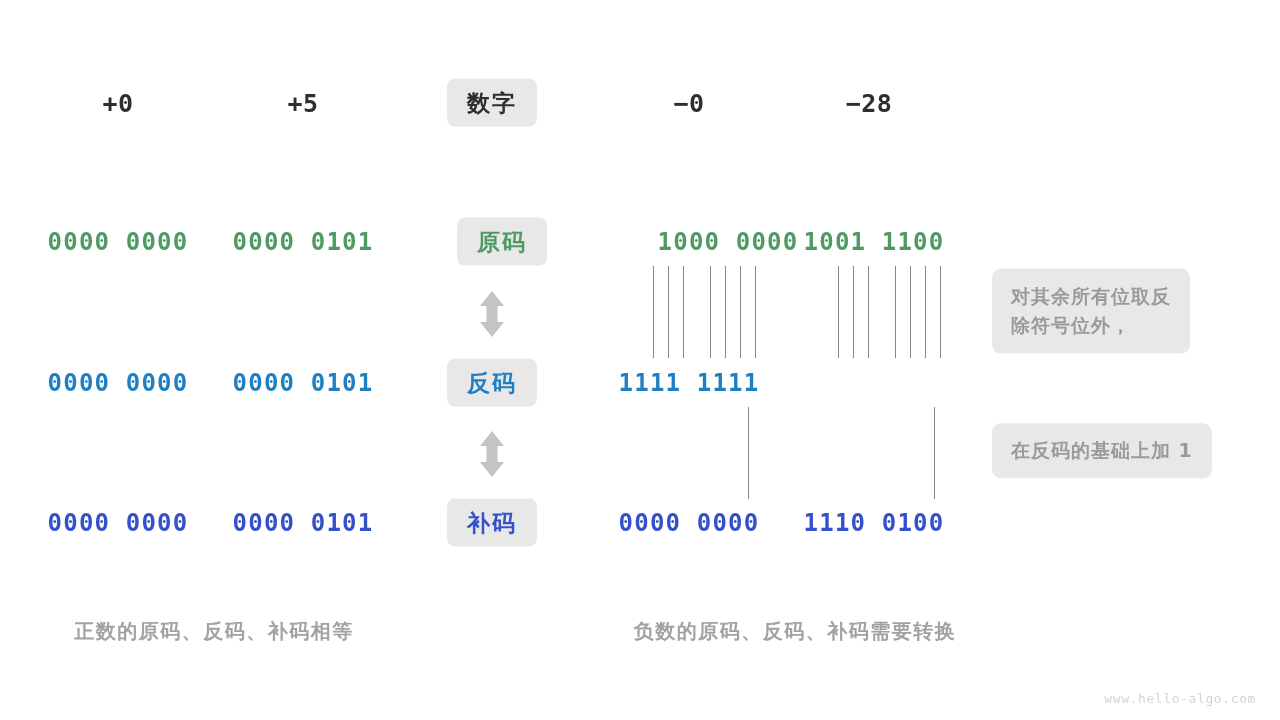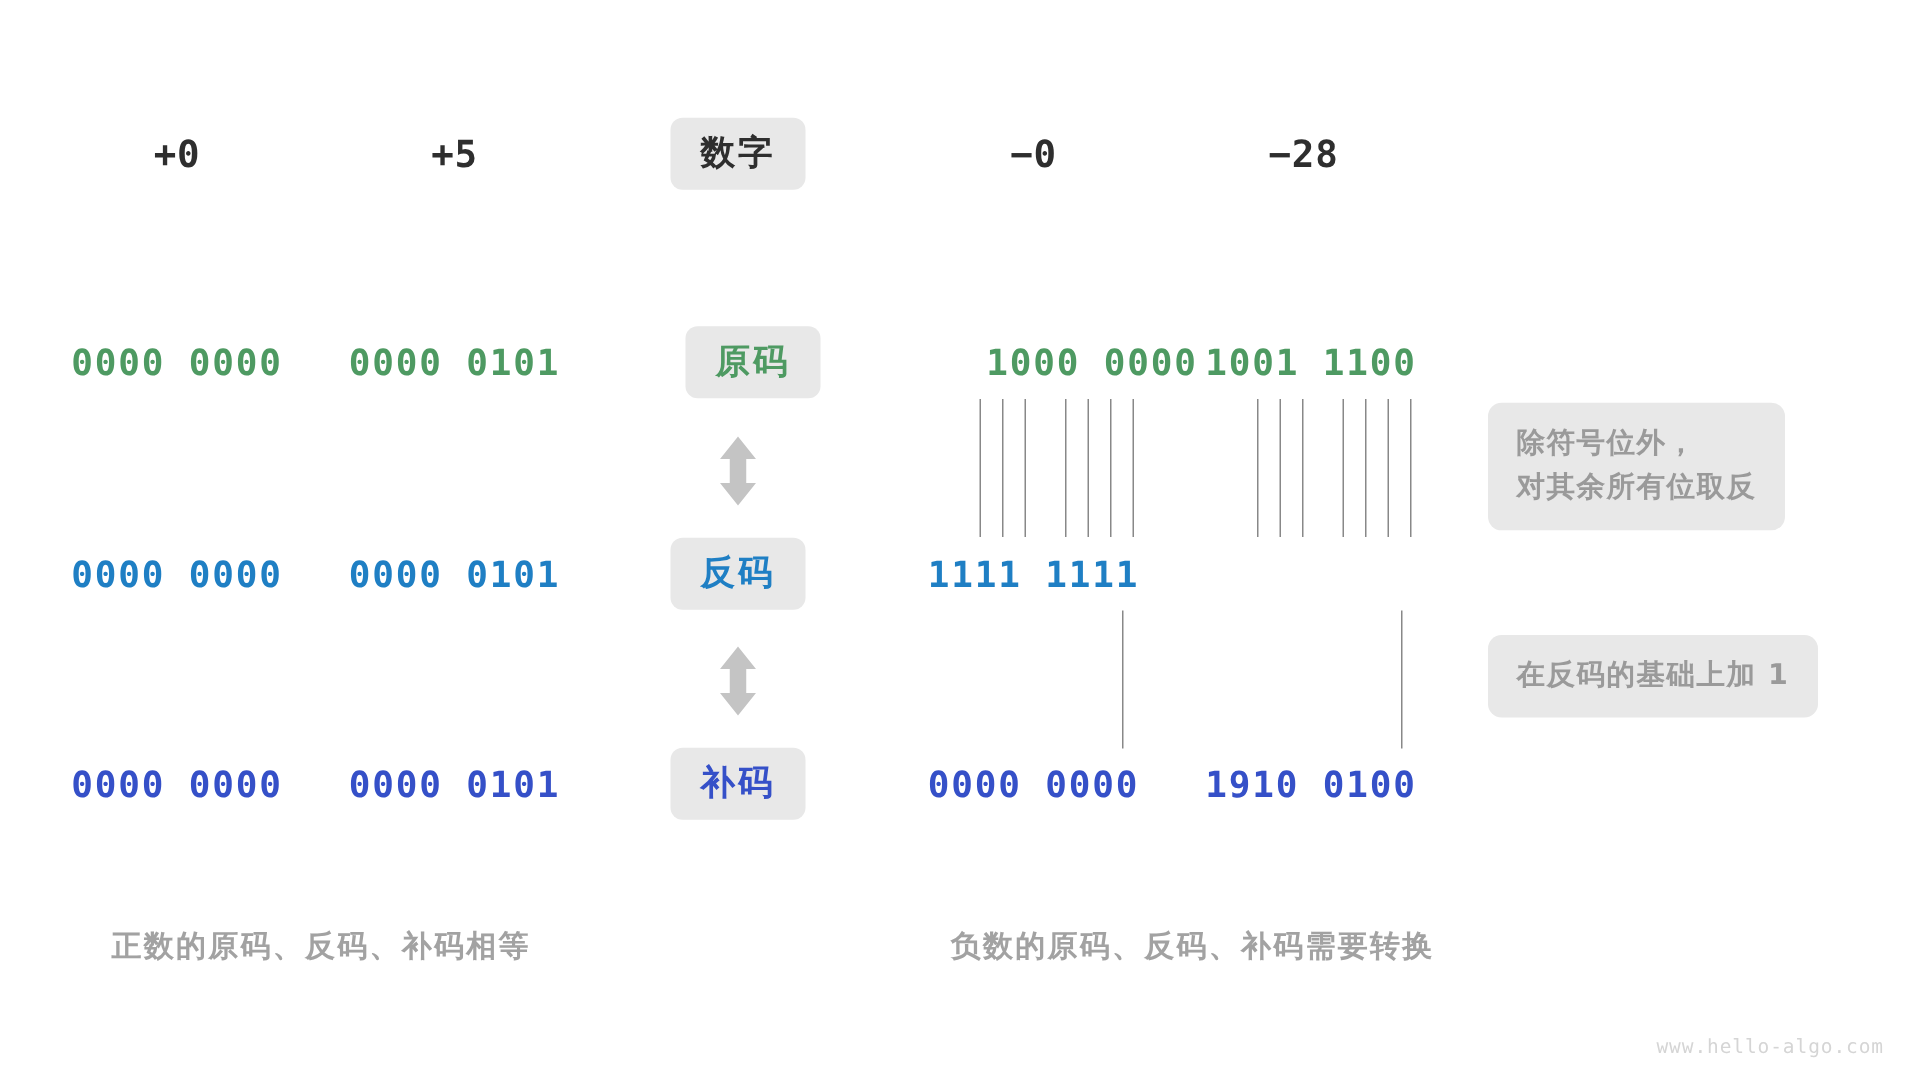--- a/index.html
+++ b/index.html
@@ -163,22 +163,22 @@
 
   <div class="vline" style="left:838px; top:266px; height:92px;"></div>
   <div class="vline" style="left:853px; top:266px; height:92px;"></div>
   <div class="vline" style="left:868px; top:266px; height:92px;"></div>
   <div class="vline" style="left:895px; top:266px; height:92px;"></div>
   <div class="vline" style="left:910px; top:266px; height:92px;"></div>
   <div class="vline" style="left:925px; top:266px; height:92px;"></div>
   <div class="vline" style="left:940px; top:266px; height:92px;"></div>
 
   <div class="note" style="left:992px; top:311px;">
+    <div>对其余所有位取反</div>
     <div>除符号位外，</div>
-    <div>对其余所有位取反</div>
   </div>
 
   <div class="cell bits bits-blue" style="left:118px; top:383px;">0000 0000</div>
 
   <div class="cell bits bits-blue" style="left:303px; top:383px;">0000 0101</div>
 
   <div class="cell" style="left:492px; top:383px;">
     <span class="chip chip-blue">反码</span>
   </div>
 
@@ -201,21 +201,21 @@
   <div class="cell bits bits-indigo" style="left:118px; top:523px;">0000 0000</div>
 
   <div class="cell bits bits-indigo" style="left:303px; top:523px;">0000 0101</div>
 
   <div class="cell" style="left:492px; top:523px;">
     <span class="chip chip-indigo">补码</span>
   </div>
 
   <div class="cell bits bits-indigo" style="left:689px; top:523px;">0000 0000</div>
 
-  <div class="cell bits bits-indigo" style="left:874px; top:523px;">1910 0100</div>
+  <div class="cell bits bits-indigo" style="left:874px; top:523px;">1110 0100</div>
 
   <div class="caption" style="left:795px; top:631px;">负数的原码、反码、补码需要转换</div>
 
   <div class="caption" style="left:214px; top:631px;">正数的原码、反码、补码相等</div>
 
   <div class="watermark">www.hello-algo.com</div>
 
 </div>
 
 </body></html>

